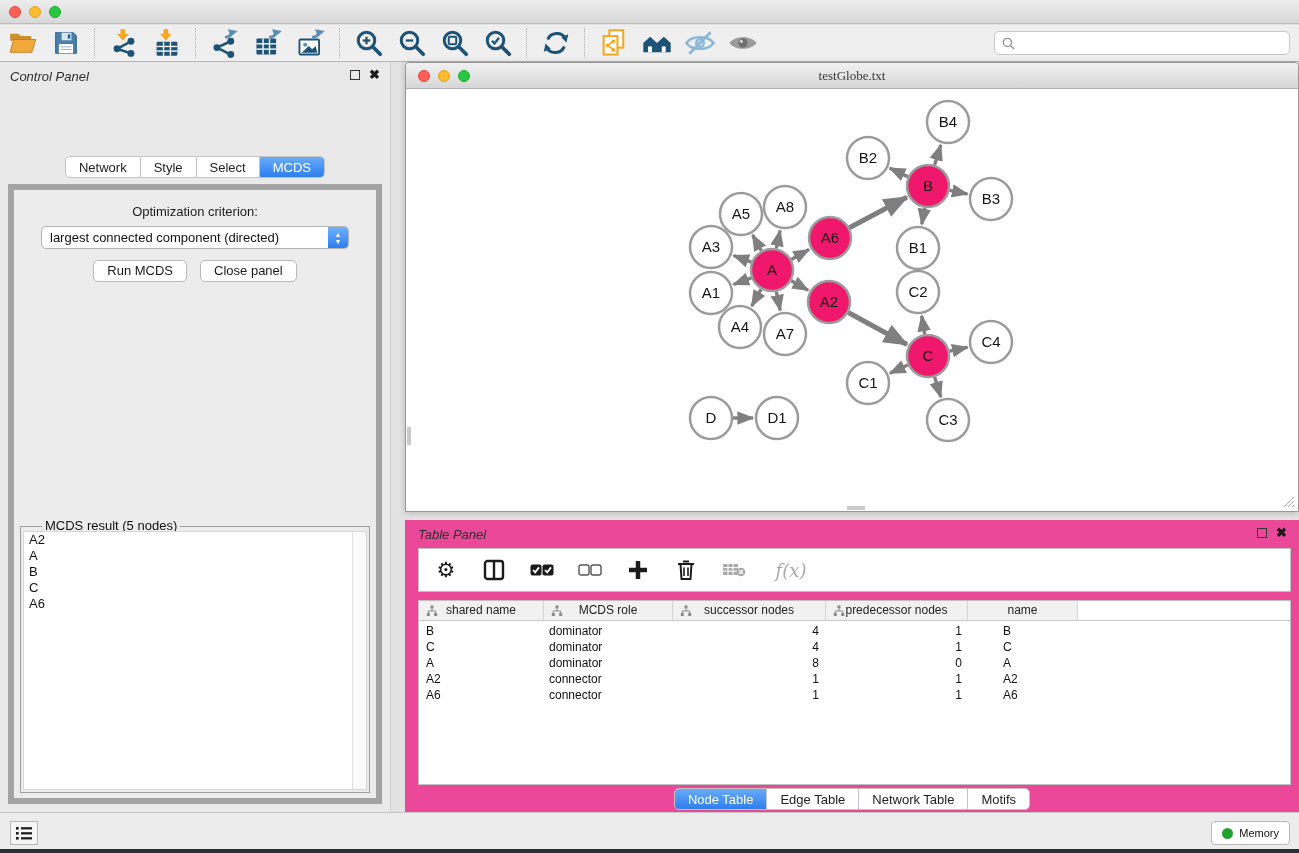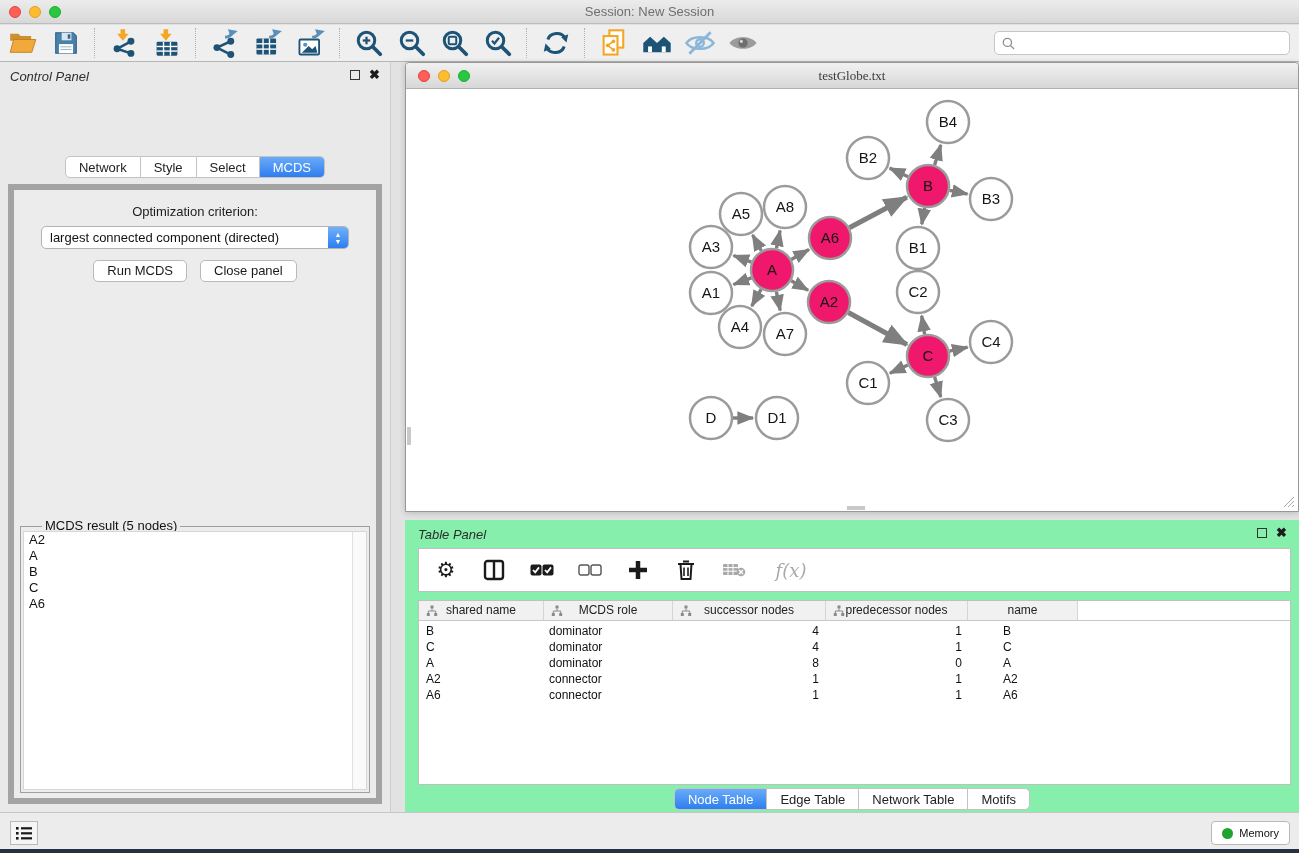--- a/index.html
+++ b/index.html
@@ -59,21 +59,21 @@
   .ntitle { position:relative; height:26px; background:linear-gradient(#f1f1f1,#d7d7d7);
     border-bottom:1px solid #b0b0b0; border-radius:4px 4px 0 0; }
   .ntitle .title { position:absolute; left:0; right:0; top:5px; text-align:center; font-size:13px; color:#3a3a3a;font-family:Liberation Serif, serif; }
   .ntitle .tl { top:7px; }
   .ntitle .tl.red { left:12px; } .ntitle .tl.yel { left:32px; } .ntitle .tl.grn { left:52px; }
   .netcontent { position:absolute; left:1px; right:1px; top:27px; bottom:1px; background:#fff; }
   .vscroll-mark { position:absolute; left:0px; top:337px; width:4px; height:18px; background:#c9c9c9; }
   .hscroll-mark { position:absolute; left:440px; bottom:0px; width:18px; height:4px; background:#c9c9c9; }
 
   
-  .tpanel { position:absolute; left:405px; top:520px; width:894px; height:292px; background:#86efac; }
+  .tpanel { position:absolute; left:405px; top:520px; width:894px; height:292px; background:#ec4899; }
   .tpanel .float-icon { right:32px; } .tpanel .close-icon { right:12px; }
   .ttoolbar { position:absolute; left:13px; right:8px; top:28px; height:44px; background:#fff; border:1px solid #c0c0c0;
     display:flex; align-items:center; }
   .ticon { margin-left:22px; display:flex; align-items:center; justify-content:center; width:26px; height:28px; }
   .fx { font-family:"DejaVu Serif", serif; font-style:italic; font-size:18px; color:#a8a8a8; }
 
   .dtable { position:absolute; left:13px; right:8px; top:80px; height:185px; background:#fff; border:1px solid #c0c0c0; overflow:hidden; }
   .thead { display:flex; height:20px; background:#f1f1f1; border-bottom:1px solid #c9c9c9; }
   .th { position:relative; border-right:1px solid #d5d5d5; font-size:12px; color:#222; text-align:center; line-height:19px; }
   .th .treeicon { position:absolute; left:7px; top:4px; }
@@ -95,21 +95,20 @@
 </style>
 </head>
 <body>
 
 <div class="screen">
 
   <div class="titlebar">
     <span class="tl red"></span>
     <span class="tl yel"></span>
     <span class="tl grn"></span>
-    <div class="title">Session: New Session</div>
   </div>
 
   <div class="toolbar">
     <div class="tbtn" style="margin-left:4px">
       <svg width="28" height="26" viewBox="0 0 24 22">
           <path d="M1 3 h7 l2 2 h9 v4 H1z" fill="#cf8f2e"></path>
           <path d="M4 8 h19 l-3.5 11 H1z" fill="#f2a93b" stroke="#c07f22" stroke-width="0.8"></path>
         </svg>
     </div>
     <div class="tbtn">

